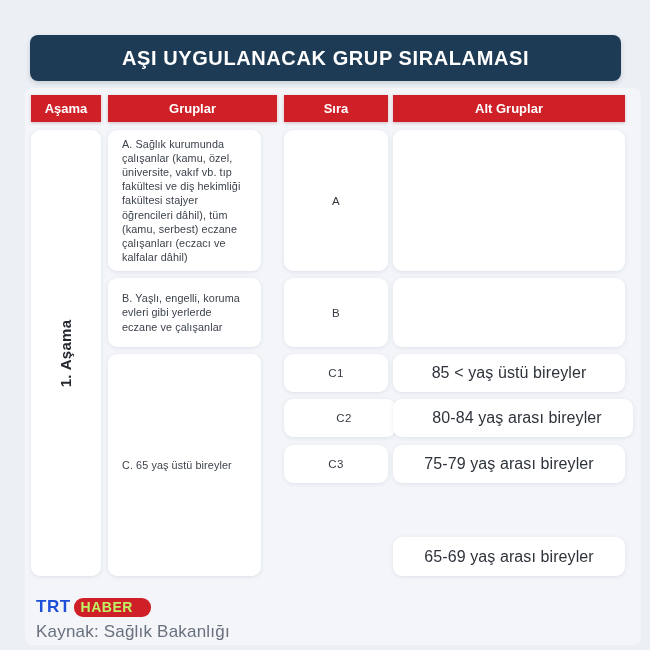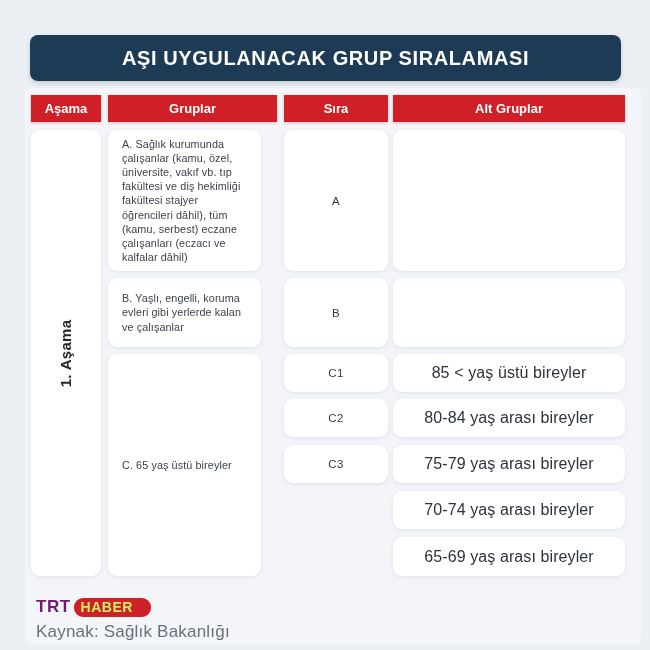--- a/index.html
+++ b/index.html
@@ -43,21 +43,21 @@
   }
   
   .c-asama{left:31px;width:70px;}
   .c-grup{left:108px;width:153px;}
   .c-sira{left:284px;width:104px;}
   .c-alt{left:393px;width:232px;}
   
   .r-a{top:130px;height:141px;}
   .r-b{top:278px;height:69px;}
   .r-c1{top:354px;height:38px;}
-  .r-c2{top:399px;height:38px;}
+  .r-c2{top:399px;height:38px;padding-left:8px;}
   .r-c3{top:445px;height:38px;}
   .r-c4{top:491px;height:38px;}
   .r-c5{top:537px;height:39px;}
   .r-call{top:354px;height:222px;align-items:center;}
   .r-all{top:130px;height:446px;}
 
   .grp-text{
     padding:10px 14px;
     font-size:10.8px;line-height:1.3;color:#3c424b;letter-spacing:.1px;
   }
@@ -71,21 +71,21 @@
   }
   .stage-cell{justify-content:center;}
   .stage-label{
     transform:rotate(-90deg);white-space:nowrap;
     font-size:15px;font-weight:700;color:#23282f;letter-spacing:.3px;
   }
 
   .footer{position:absolute;left:36px;top:597px;}
   .logo-row{display:flex;align-items:center;gap:3px;}
   .logo-trt{
-    color:#701a75;font-weight:800;font-size:17px;letter-spacing:.5px;
+    color:#1d4ed8;font-weight:800;font-size:17px;letter-spacing:.5px;
   }
   .logo-haber{
     background:#d02027;color:#bef264;font-weight:800;font-size:14px;
     padding:1px 18px 2px 7px;border-radius:9px;letter-spacing:.5px;
   }
   .source-text{
     margin-top:5px;font-size:17px;color:#69717e;letter-spacing:.2px;
   }
 </style>
 </head>
@@ -113,38 +113,37 @@
   </div>
 
   <div class="cell c-asama r-all stage-cell">
     <span class="stage-label">1. Aşama</span>
   </div>
 
   <div class="cell c-grup r-a">
     <span class="grp-text">A. Sağlık kurumunda çalışanlar (kamu, özel, üniversite, vakıf vb. tıp fakültesi ve diş hekimliği fakültesi stajyer öğrencileri dâhil), tüm (kamu, serbest) eczane çalışanları (eczacı ve kalfalar dâhil)</span>
   </div>
   <div class="cell c-grup r-b">
-    <span class="grp-text">B. Yaşlı, engelli, koruma evleri gibi yerlerde kalan ve çalışanlar</span>
+    <span class="grp-text">B. Yaşlı, engelli, koruma evleri gibi yerlerde eczane ve çalışanlar</span>
   </div>
   <div class="cell c-grup r-call">
     <span class="grp-text">C. 65 yaş üstü bireyler</span>
   </div>
 
   <div class="cell c-sira r-a center-text">A</div>
   <div class="cell c-sira r-b center-text">B</div>
   <div class="cell c-sira r-c1 center-text">C1</div>
   <div class="cell c-sira r-c2 center-text">C2</div>
   <div class="cell c-sira r-c3 center-text">C3</div>
 
   <div class="cell c-alt r-a alt-text"></div>
   <div class="cell c-alt r-b alt-text"></div>
   <div class="cell c-alt r-c1 alt-text">85 &lt; yaş üstü bireyler</div>
   <div class="cell c-alt r-c2 alt-text">80-84 yaş arası bireyler</div>
   <div class="cell c-alt r-c3 alt-text">75-79 yaş arası bireyler</div>
-  <div class="cell c-alt r-c4 alt-text">70-74 yaş arası bireyler</div>
   <div class="cell c-alt r-c5 alt-text">65-69 yaş arası bireyler</div>
 
   <div class="footer">
     <div class="logo-row">
       <span class="logo-trt">TRT</span>
       <span class="logo-haber">HABER</span>
     </div>
     <div class="source-text">Kaynak: Sağlık Bakanlığı</div>
   </div>
 

